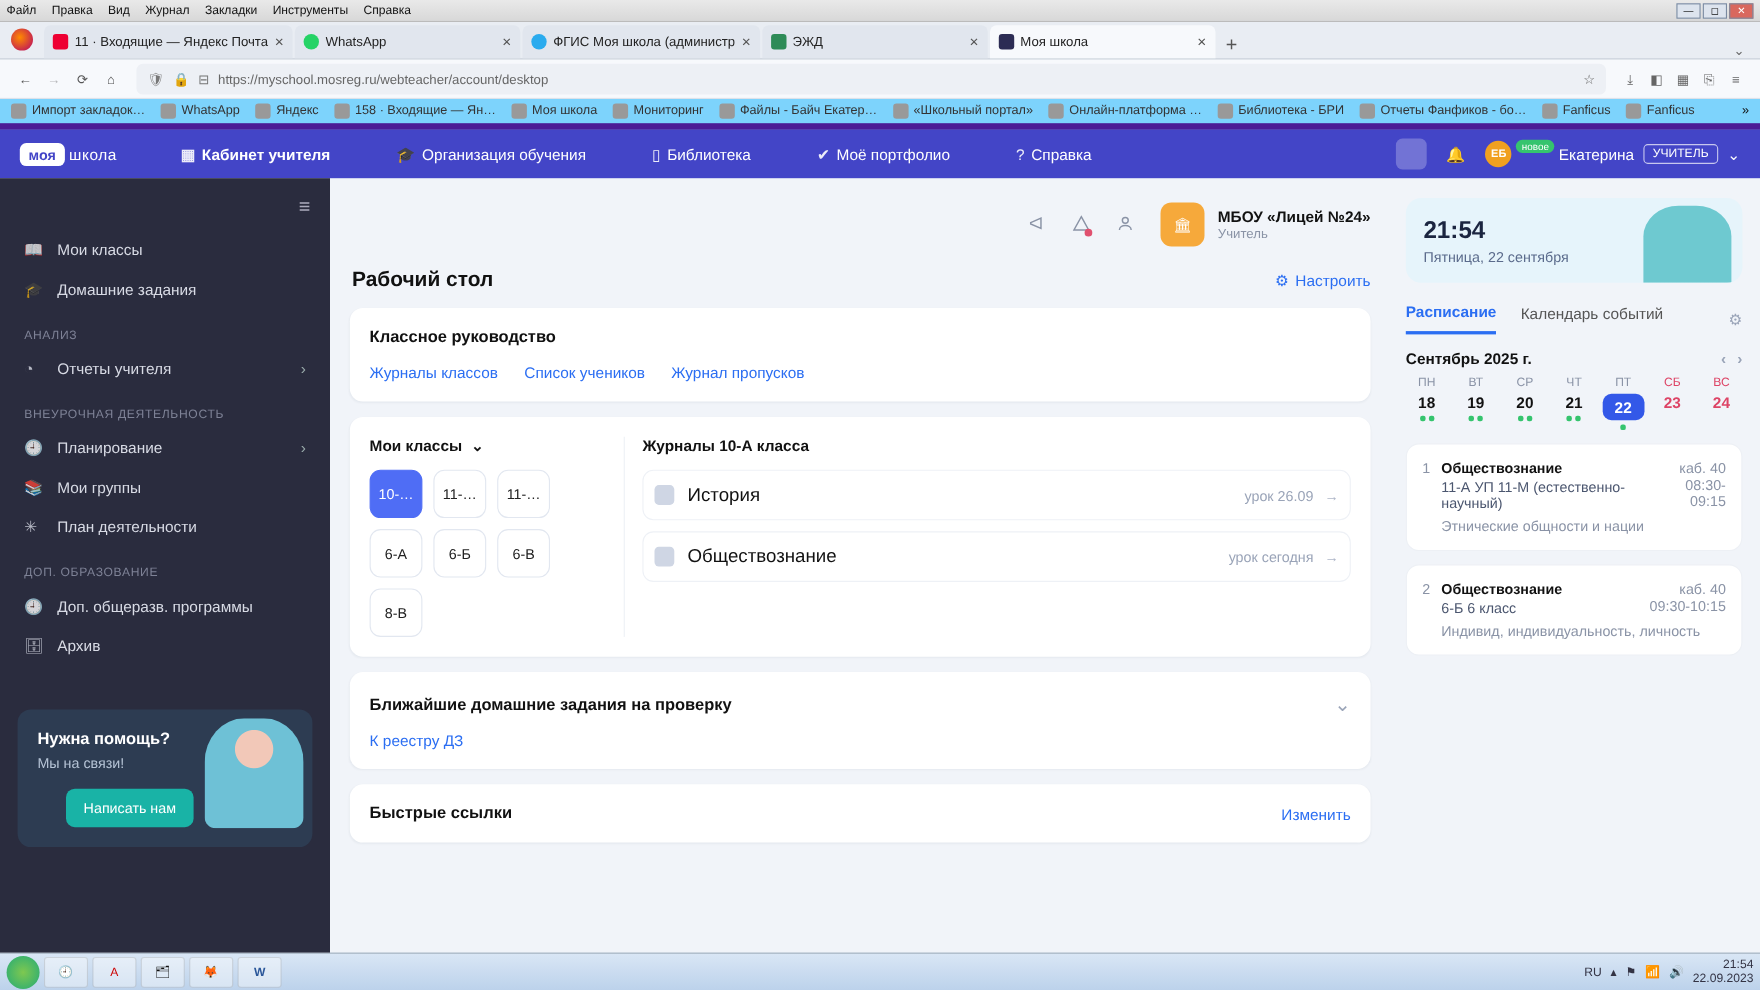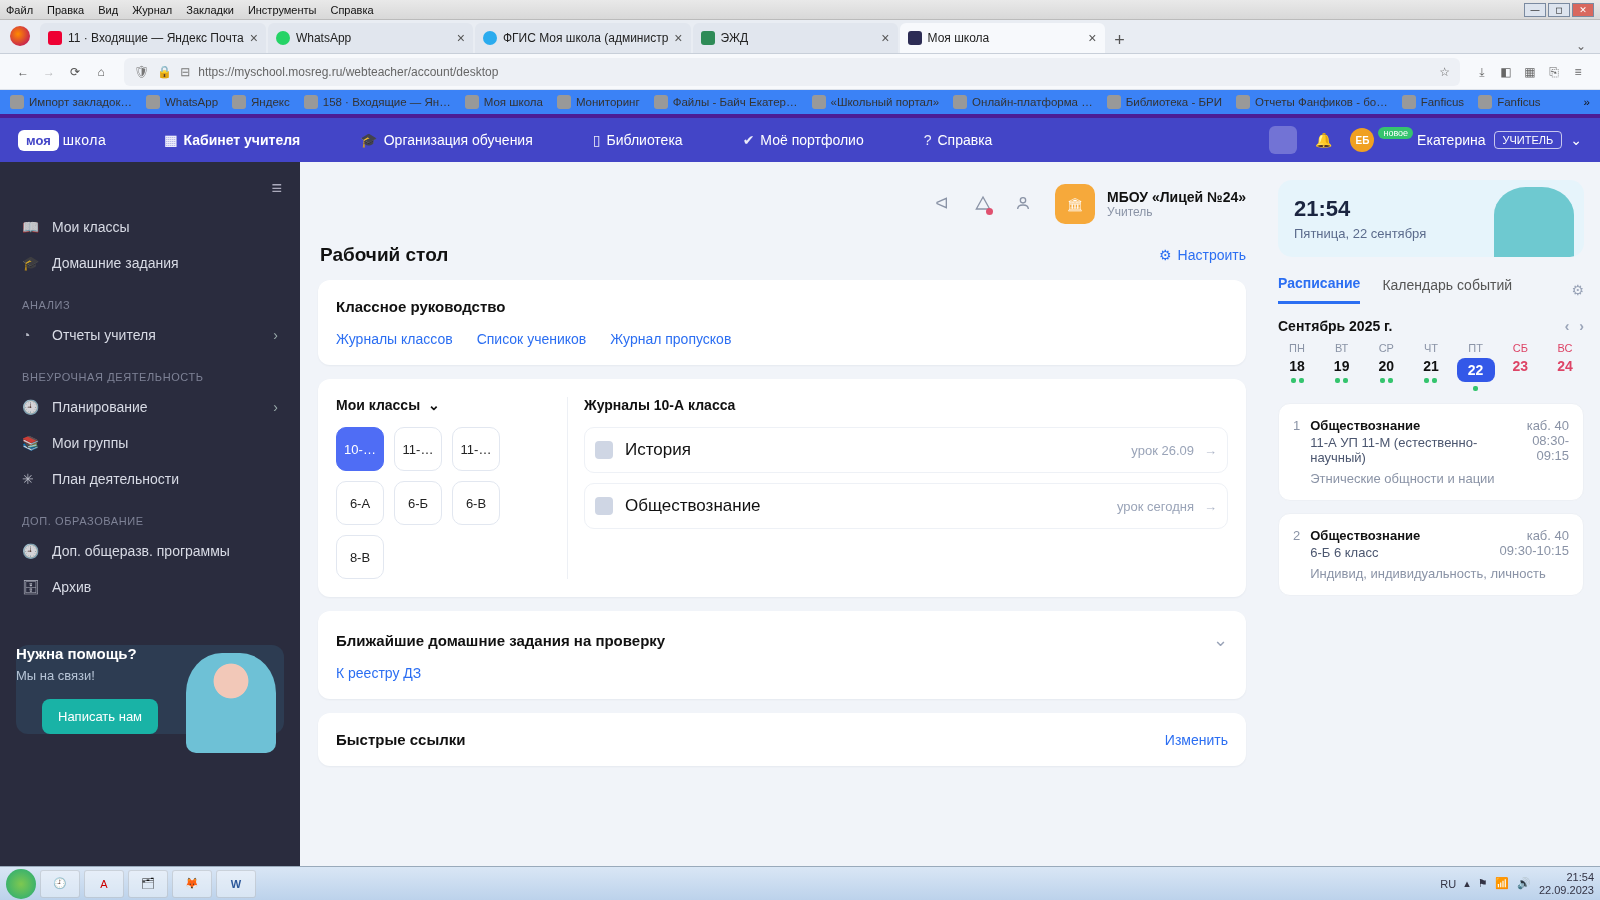--- a/index.html
+++ b/index.html
@@ -29,21 +29,21 @@
 .tabstrip .chev { margin-left:auto; color:#666; font-size:12px; padding-right:8px;}
 
 
 .urlbar { height: 36px; background:#f7f9fc; display:flex; align-items:center; padding:0 10px; border-bottom:1px solid #dde2ea; font-size:12px; }
 .urlbar .navbtn { width:26px; height:26px; display:flex; align-items:center; justify-content:center; color:#555; cursor:pointer; }
 .urlbox { flex:1; height:28px; background:#edf0f5; border-radius:6px; margin:0 10px; display:flex; align-items:center; padding:0 10px; color:#666; }
 .urlbox .lock { margin-right:8px; color:#777; }
 .urlbar .ricon { width:24px; color:#666; text-align:center; cursor:pointer; }
 
 
-.bmbar { height: 28px; background:#3b82f6; border-bottom:4px solid #4c1d95; display:flex; align-items:center; padding:0 10px; font-size:11.5px; gap:14px; overflow:hidden; }
+.bmbar { height: 28px; background:#7dd3fc; border-bottom:6px solid #4c1d95; display:flex; align-items:center; padding:0 10px; font-size:11.5px; gap:14px; overflow:hidden; }
 .bm { display:flex; align-items:center; gap:5px; color:#333; cursor:pointer; white-space:nowrap; }
 .bm .bi { width:14px; height:14px; background:#999; border-radius:3px; }
 
 
 .topnav { height: 44px; background:#4345c7; color:#fff; display:flex; align-items:center; padding:0 18px; font-size:14px;gap:36px; }
 .topnav .i { margin-right:6px; opacity:.9; }
 .brand { display:flex; align-items:center; margin-right:22px; }
 .brand .logo { background:#fff; color:#4345c7; font-weight:700; padding:3px 8px; border-radius:6px; font-size:13px; margin-right:4px;}
 .brand .logo2 { font-weight:300; letter-spacing:.5px; }
 .navlink { margin-right:24px; cursor:pointer; display:flex; align-items:center; }
@@ -56,21 +56,21 @@
 .rolepill { border:1.5px solid rgba(255,255,255,.7); padding:2px 8px; border-radius:4px; font-size:11px; }
 
 
 .main { display:flex; height: calc(900px - 20px - 34px - 36px - 28px - 44px - 34px); }
 .sidebar { width:300px; background:#2a2c3e; color:#ccd; padding:12px 0; overflow:auto; position:relative; }
 .sidebar .toggle { text-align:right; padding:4px 18px 10px; color:#aab; font-size:18px; }
 .sb-item { display:flex; align-items:center; padding:10px 22px; font-size:14px; color:#d8dbe5; cursor:pointer; }
 .sb-item .ic { width:18px; margin-right:12px; opacity:.8; }
 .sb-item .chev { margin-left:auto; color:#9aa; }
 .sb-head { padding:18px 22px 6px; font-size:11px; letter-spacing:.6px; color:#7e8296; text-transform:uppercase; }
-.helpcard { margin:40px 16px 12px; background:#2d3c52; border-radius:12px; position:relative; }
+.helpcard { margin:40px 16px 12px; background:#2d3c52; border-radius:12px; padding:18px; position:relative; }
 .helpcard .t { font-weight:700; color:#fff; font-size:15px; }
 .helpcard .s { color:#b6c4d6; font-size:13px; margin-top:6px; }
 .helpcard button { margin-top:16px; background:#19b3a6; border:none; color:#fff; padding:10px 16px; border-radius:8px; font-size:13px; cursor:pointer;margin-left:26px;}
 .helpcard .doodle { position:absolute; right:8px; top:8px; width:90px; height:100px; background:radial-gradient(circle at 50% 28%, #f2c8b8 20%, transparent 21%), linear-gradient(#6ec1d6,#6ec1d6); border-radius:40% 40% 10px 10px; }
 
 .content { flex:1; padding:18px 0 18px 18px; overflow:auto; display:flex; gap:16px; }
 .col-main { flex:1; min-width:0; }
 .col-aside { width:322px; padding-right:16px; }
 
 .school-head { display:flex; align-items:center; justify-content:flex-end; gap:24px; padding:4px 16px 18px 4px; }

